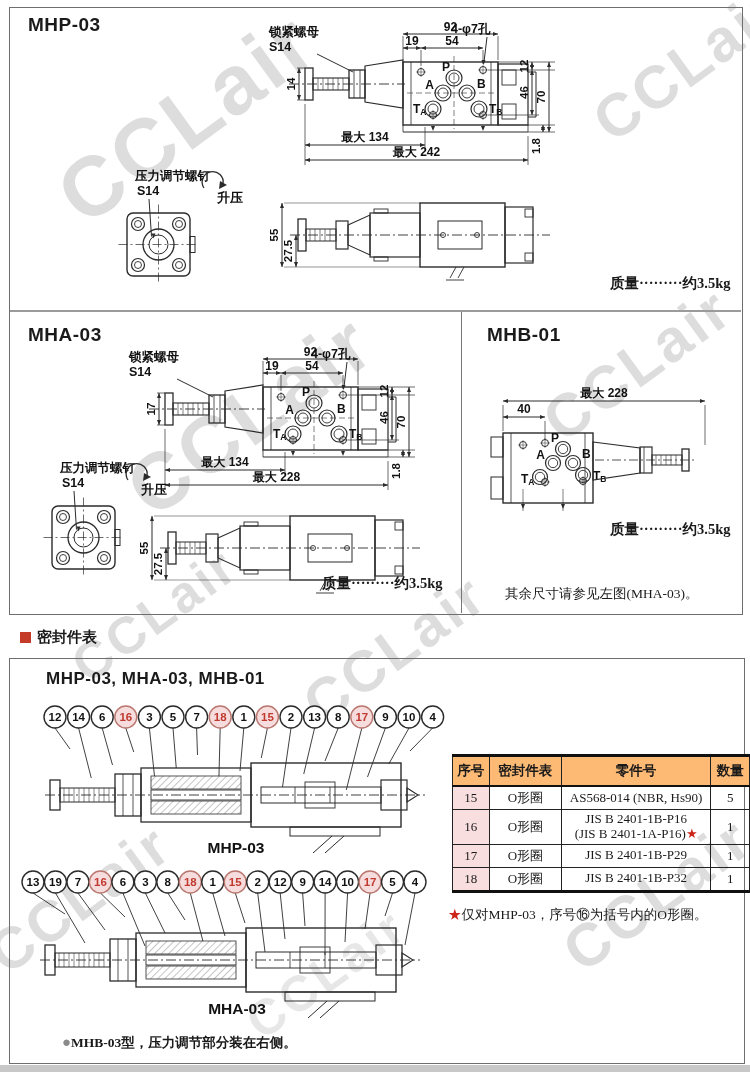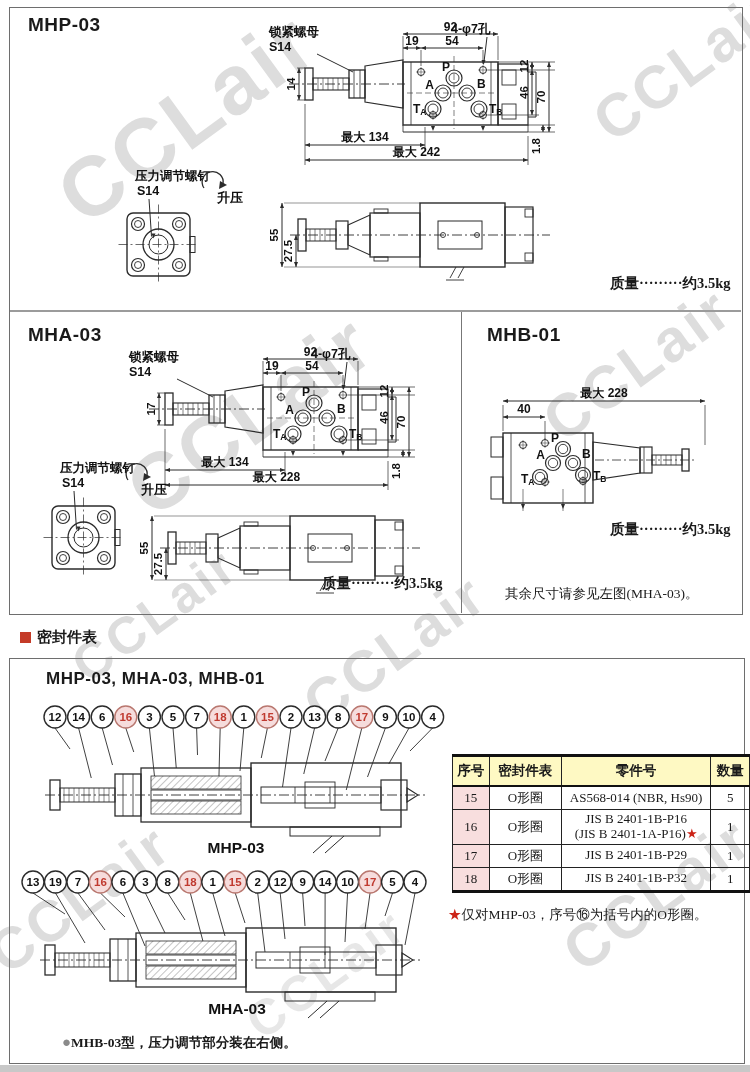--- a/index.html
+++ b/index.html
@@ -11,21 +11,21 @@
   .sec-title{position:absolute;font-size:19px;font-weight:bold;letter-spacing:.5px}
   svg.draw{position:absolute;overflow:visible;font-family:"Liberation Sans",sans-serif}
   .mass{position:absolute;font-size:14.5px;font-weight:bold;font-family:"Liberation Serif",serif}
   .mhb-note{position:absolute;font-size:13.5px;font-weight:normal;font-family:"Liberation Serif",serif}
   .seal-header{position:absolute;left:20px;top:628px;font-size:15px;font-weight:bold;display:flex;align-items:center;gap:6px}
   .red-square{width:11px;height:11px;background:#c43b28;display:inline-block}
   .seal-models{position:absolute;left:46px;top:669px;font-size:17px;font-weight:bold;letter-spacing:.5px}
   #seal-table{position:absolute;left:452px;top:754px;border-collapse:collapse;
               font-family:"Liberation Serif",serif;border-top:3px solid #111;border-bottom:3px solid #111}
   #seal-table th,#seal-table td{border:1px solid #222;text-align:center;padding:2px 3px;font-size:13px}
-  #seal-table thead th{background:#fef9c3;font-weight:bold;font-size:13.5px;padding:5px 3px;border-bottom:2.5px solid #111}
+  #seal-table thead th{background:#fdba74;font-weight:bold;font-size:13.5px;padding:5px 3px;border-bottom:2.5px solid #111}
   #seal-table td.cno{background:#f8dede;width:30px}
   #seal-table td.cname{width:66px}
   #seal-table td.cpart{width:144px;line-height:1.15}
   #seal-table td.cqty{width:32px}
   .star{color:#cc2418}
   .footnote{position:absolute;left:448px;top:906px;font-size:13.5px;font-weight:normal;font-family:"Liberation Serif",serif}
   .seal-note{position:absolute;left:62px;top:1034px;font-size:13.5px;font-weight:bold;font-family:"Liberation Serif",serif}
   .bullet{color:#8a8a8a;font-size:15px}
   .divider-h{position:absolute;left:10px;top:310px;width:731px;border-top:2.5px solid #9b9b9b}
   .divider-v{position:absolute;left:461px;top:312px;height:301px;border-left:1.5px solid #777}

